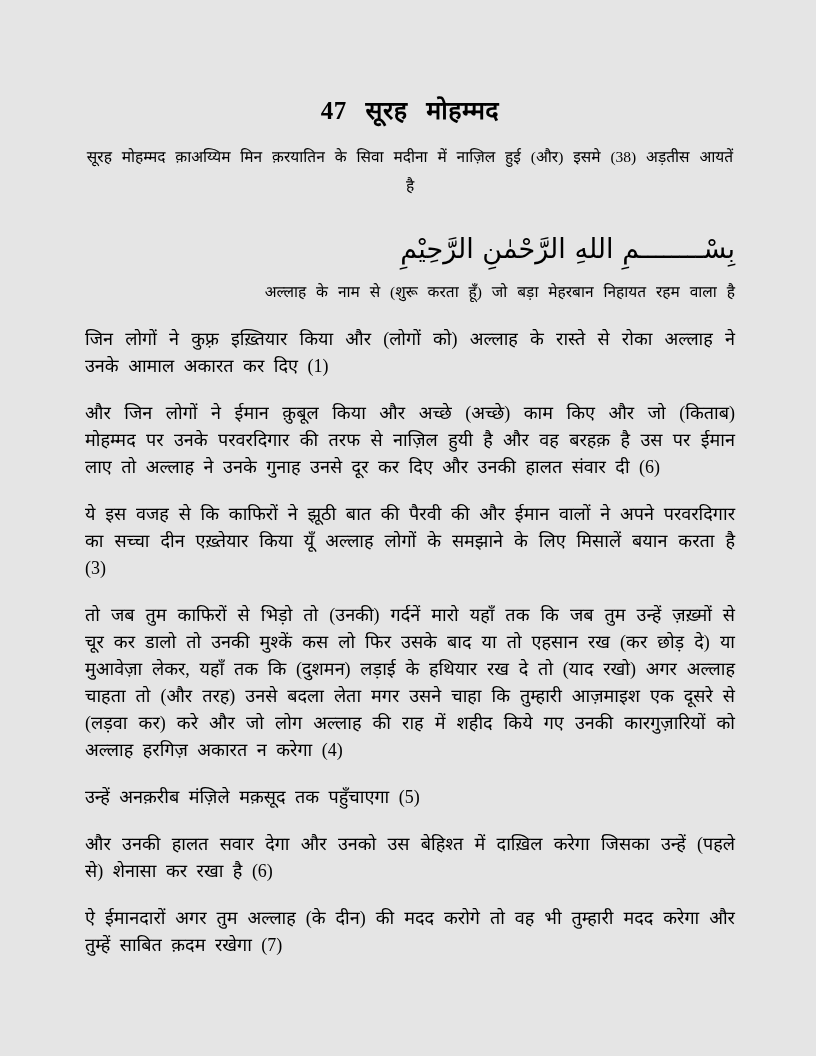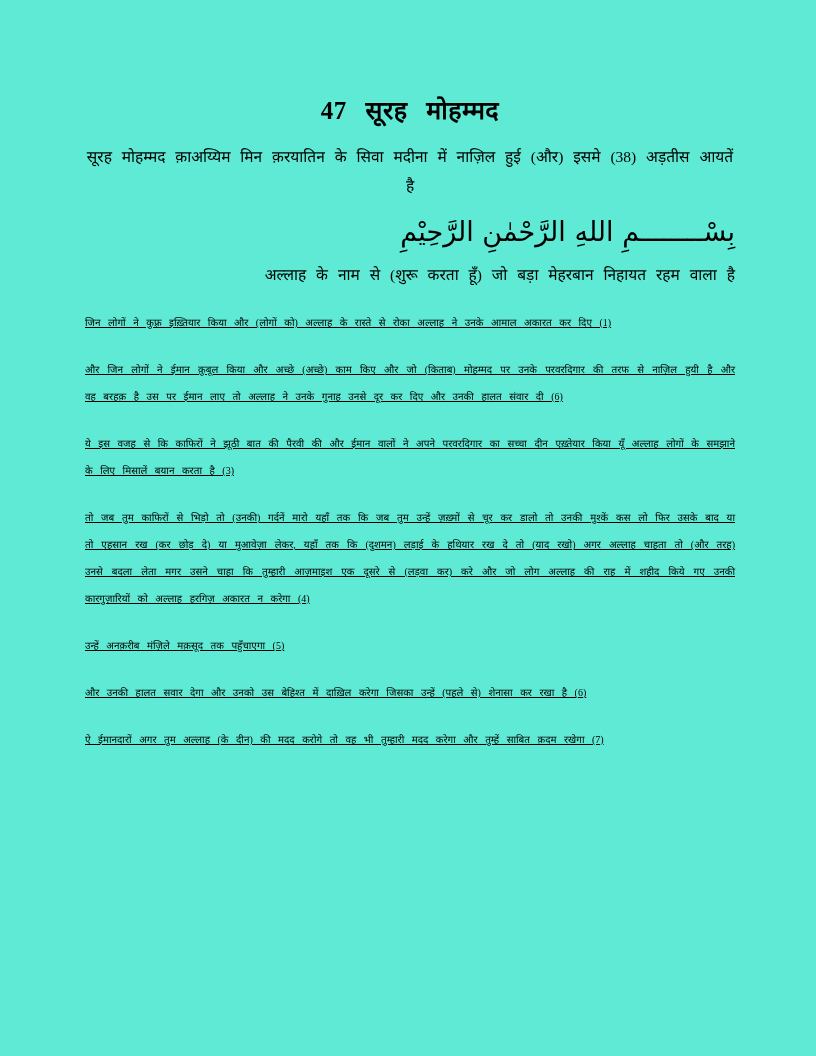--- a/index.html
+++ b/index.html
@@ -8,60 +8,59 @@
     width: 816px;
     height: 1056px;
     margin: 0 auto;
     font-family: "Liberation Serif", "DejaVu Serif", serif;
     color: #000000;
     overflow: hidden;
   }
   .page {
     width: 816px;
     height: 1056px;
-    background: #5eead4;
+    background: #e5e5e5;
     padding: 92px 81px 40px 85px;
   }
   .title {
     text-align: center;
     font-size: 25px;
     font-weight: 600;
     word-spacing: 12px;
     margin-bottom: 16px;
     letter-spacing: 0.5px;
   }
   .subtitle {
     text-align: center;
     font-size: 15.5px;
     line-height: 29px;
     word-spacing: 6px;
-    margin-bottom: 9px;
+    margin-bottom: 26px;
   }
   .bismillah {
     font-family: "DejaVu Sans", sans-serif;
     font-size: 27px;
     line-height: 46px;
     margin-bottom: 8px;
     direction: rtl;
   }
   .bismillah-translation {
     text-align: right;
     font-size: 15.5px;
     word-spacing: 6px;
     margin-bottom: 24px;
   }
   .verses { }
   .verse {
-    font-size: 10px;
+    font-size: 18px;
     line-height: 27px;
     text-align: justify;
     text-justify: inter-word;
     word-spacing: 5px;
     margin-bottom: 20px;
-    text-decoration: underline;
   }
   .verse:last-child { margin-bottom: 0; }
 </style>
 </head>
 <body>
 
 <div class="page">
 
   <div class="title">47 सूरह मोहम्मद</div>
 

